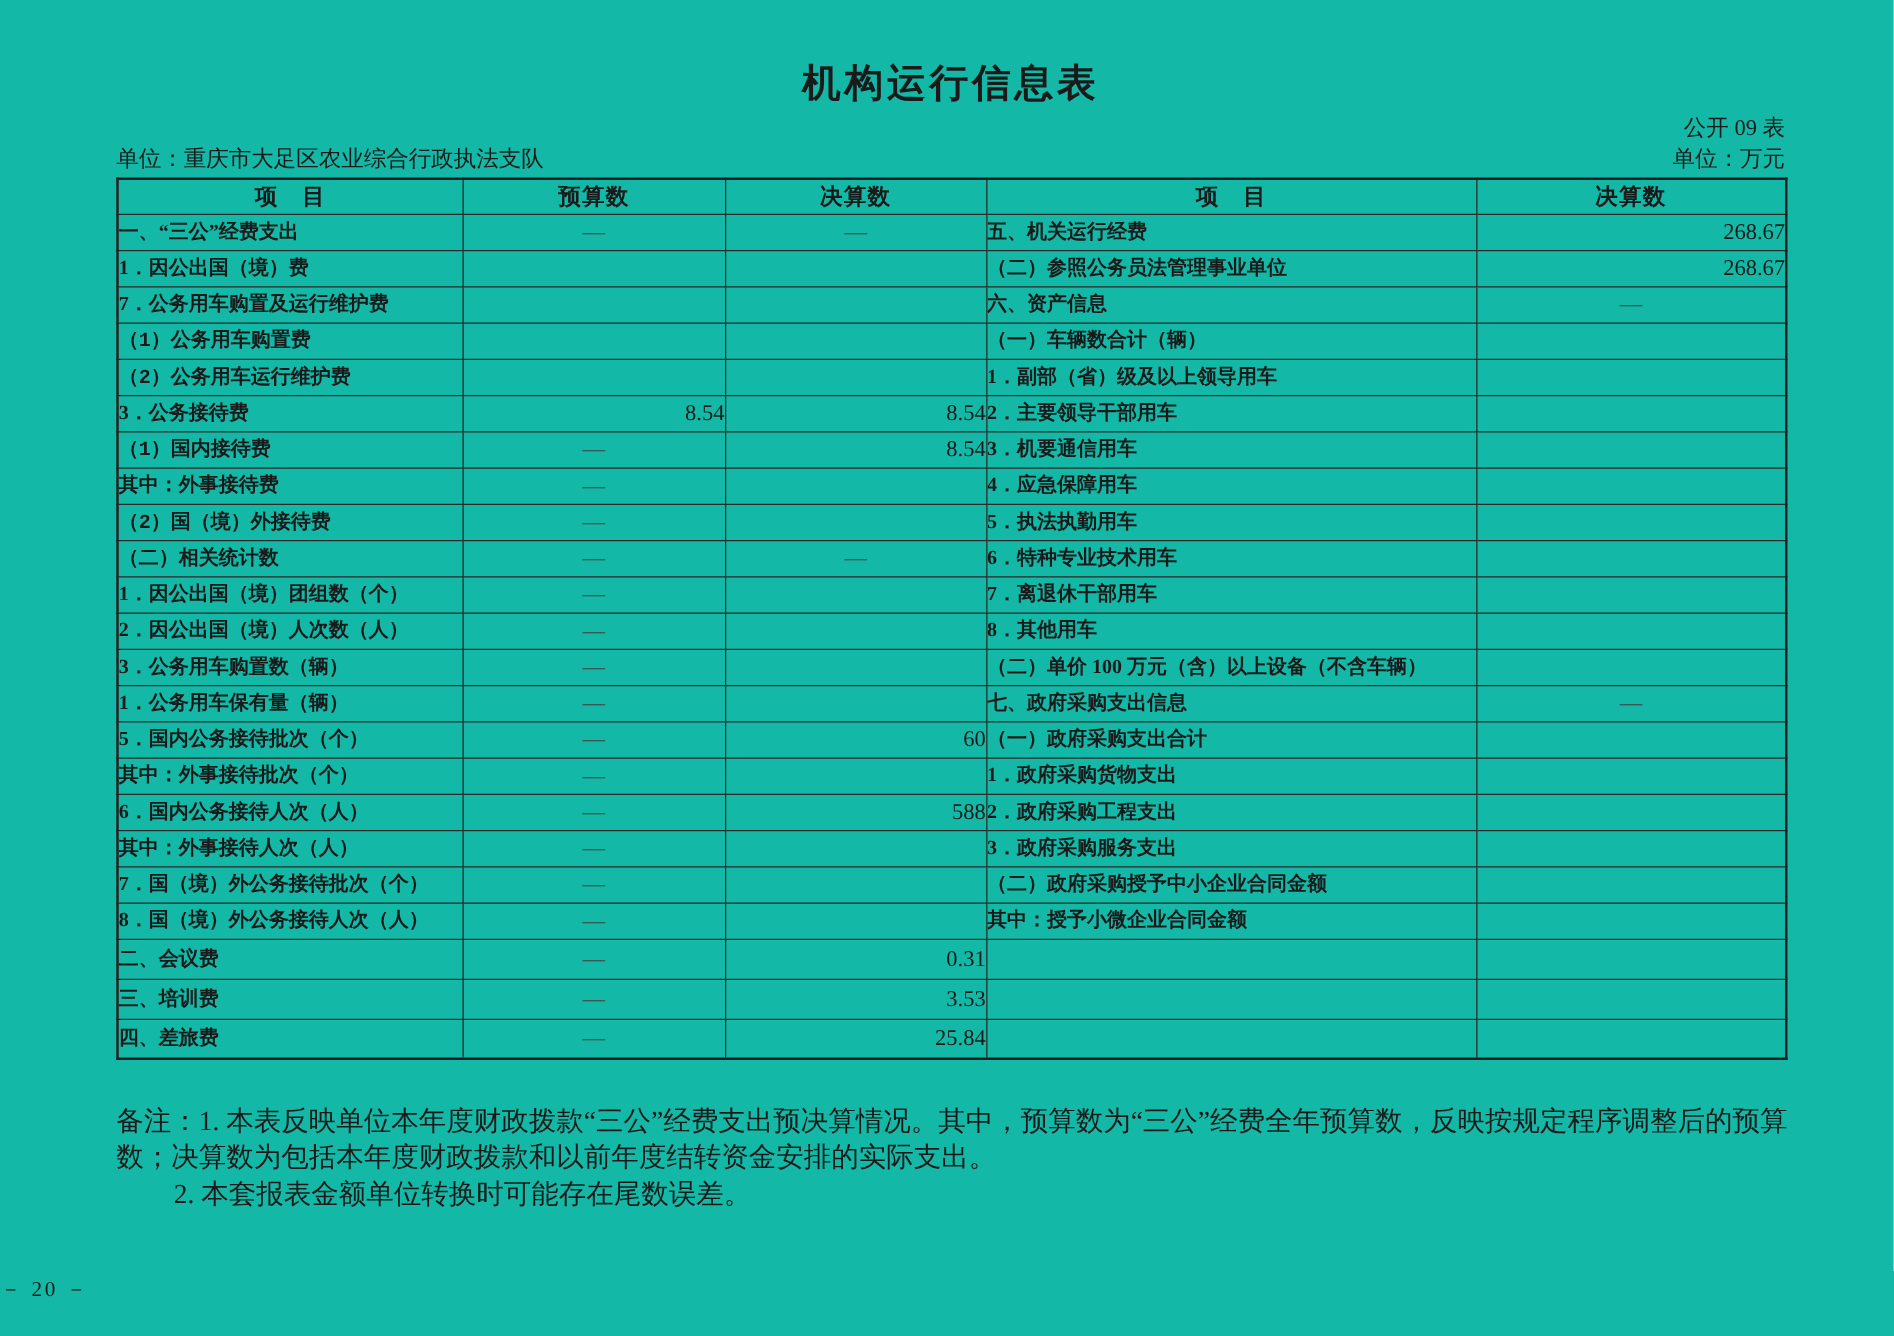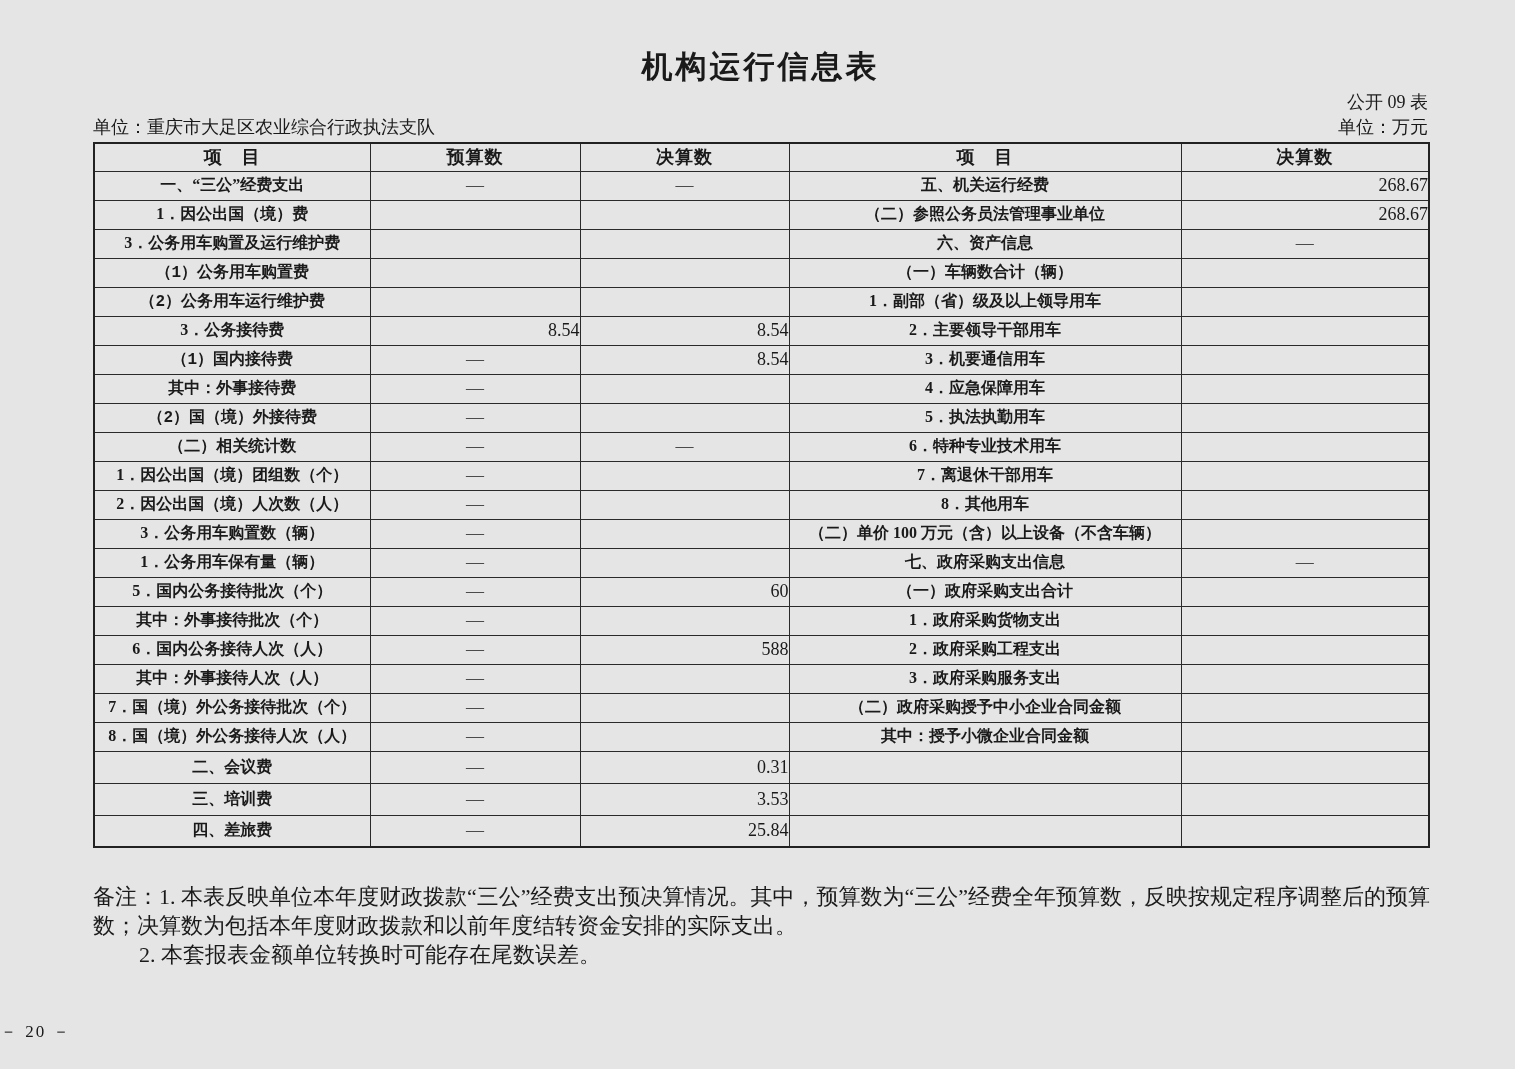--- a/index.html
+++ b/index.html
@@ -1,19 +1,19 @@
 <!DOCTYPE html>
 <html><head>
 <meta charset="utf-8">
 <style>
   html,body { margin:0; padding:0; background:#ffffff; }
   .page {
     position:relative;
     width:1515px; height:1069px;
-    background:#e5e5e5;
+    background:#14b8a6;
     color:#1a1a1a;
     font-family:"Liberation Serif","DejaVu Serif",serif;
     overflow:hidden;
   }
   .title {
     position:absolute; top:46px; left:93px; width:1335px;
     margin:0; text-align:center;
     font-size:31px; font-weight:bold; letter-spacing:3px;
   }
   .form-no {
@@ -38,21 +38,21 @@
     overflow:hidden; white-space:nowrap;
   }
   table.info thead tr { height:28px; }
   table.info tbody tr { height:29px; }
   table.info tbody tr.tall { height:32px; }
   th {
     font-size:18px; font-weight:bold; text-align:center;
     letter-spacing:1px;
   }
   td.label {
-    font-size:16px; font-weight:bold; text-align:center;
+    font-size:16px; font-weight:bold; text-align:left;
   }
   td.num {
     font-size:18px; font-weight:normal; text-align:right;
     padding-right:14px; font-family:"Liberation Serif","DejaVu Serif",serif;
   }
   td.num.dash {
     text-align:center; padding-right:0; color:#444;
     font-weight:normal;
   }
   .ind-0 { padding-left:6px; }
@@ -112,21 +112,21 @@
           <td class="num">268.67</td>
         </tr>
         <tr>
           <td class="label ind-2">1．因公出国（境）费</td>
           <td class="num"></td>
           <td class="num"></td>
           <td class="label ind-1">（二）参照公务员法管理事业单位</td>
           <td class="num">268.67</td>
         </tr>
         <tr>
-          <td class="label ind-2">3．公务用车购置及运行维护费</td>
+          <td class="label ind-2">7．公务用车购置及运行维护费</td>
           <td class="num"></td>
           <td class="num"></td>
           <td class="label ind-0">六、资产信息</td>
           <td class="num dash">—</td>
         </tr>
         <tr>
           <td class="label ind-3">（1）公务用车购置费</td>
           <td class="num"></td>
           <td class="num"></td>
           <td class="label ind-1">（一）车辆数合计（辆）</td>

